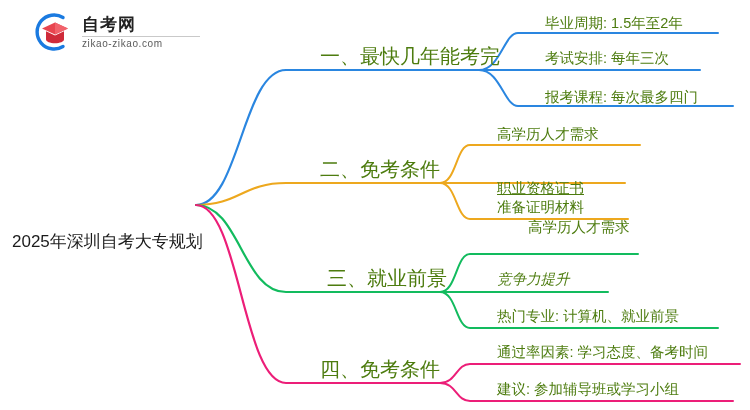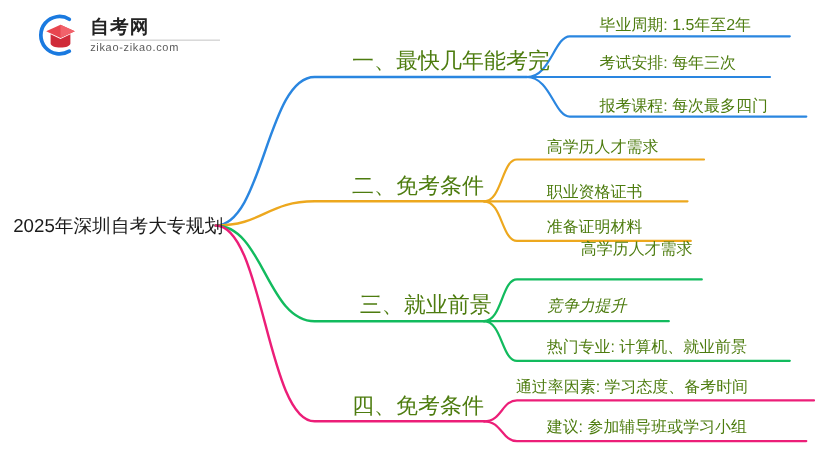--- a/index.html
+++ b/index.html
@@ -29,21 +29,21 @@
   #links { position:absolute; left:0; top:0; width:750px; height:410px; }
   #links path { fill:none; stroke-linecap:round; stroke-linejoin:round; }
 
   
   .node {
     position:absolute;
     color:#4d7c0f;
     white-space:nowrap;
     line-height:1;
   }
-  .node-root   { font-size:17px; font-weight:normal; color:#1b1b1b; }
+  .node-root   { font-size:17px; font-weight:normal; color:#1b1b1b;margin-top:36px; }
   .node-branch { font-size:20px; }
   .node-leaf   { font-size:14.5px; }
 </style>
 </head>
 <body>
 
 <div id="root-canvas">
 
   <div class="logo-wrap">
     <div class="logo-mark">
@@ -82,24 +82,24 @@
     </svg>
 
   <div id="nodes">
       <div class="node node-root" style="left: 12px; top: 196.5px;">2025年深圳自考大专规划</div>
       <div class="node node-branch" style="left: 320px; top: 46px;">一、最快几年能考完</div>
       <div class="node node-leaf" style="left: 545px; top: 16px;">毕业周期: 1.5年至2年</div>
       <div class="node node-leaf" style="left: 545px; top: 51px;">考试安排: 每年三次</div>
       <div class="node node-leaf" style="left: 545px; top: 90px;">报考课程: 每次最多四门</div>
       <div class="node node-branch" style="left: 320px; top: 159px;">二、免考条件</div>
       <div class="node node-leaf" style="left: 497px; top: 127px;">高学历人才需求</div>
-      <div class="node node-leaf" style="left: 497px; top: 168px;">职业资格证书</div>
+      <div class="node node-leaf" style="left: 497px; top: 181px; text-decoration: underline;">职业资格证书</div>
       <div class="node node-leaf" style="left: 497px; top: 200px; text-align: center;">准备证明材料</div>
       <div class="node node-branch" style="left: 327px; top: 268px;">三、就业前景</div>
       <div class="node node-leaf" style="left: 497px; top: 220px; margin-left: 31px;">高学历人才需求</div>
       <div class="node node-leaf" style="left: 497px; top: 272px; font-style: italic;">竞争力提升</div>
       <div class="node node-leaf" style="left: 497px; top: 309px;">热门专业: 计算机、就业前景</div>
       <div class="node node-branch" style="left: 320px; top: 359px;">四、免考条件</div>
-      <div class="node node-leaf" style="left: 469px; top: 345px; text-align: right;">通过率因素: 学习态度、备考时间</div>
+      <div class="node node-leaf" style="left: 497px; top: 345px; text-align: right;">通过率因素: 学习态度、备考时间</div>
       <div class="node node-leaf" style="left: 497px; top: 382px;">建议: 参加辅导班或学习小组</div>
     </div>
 
 </div>
 
 </body></html>

